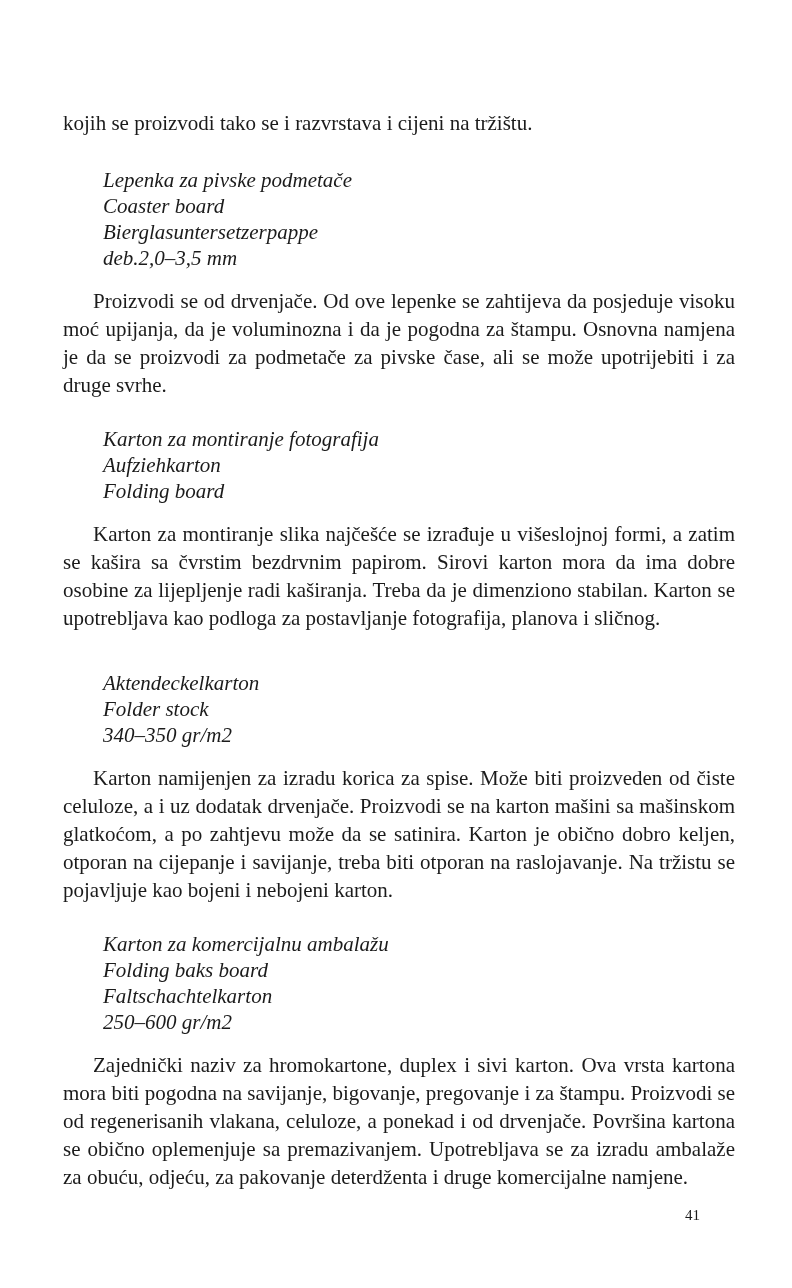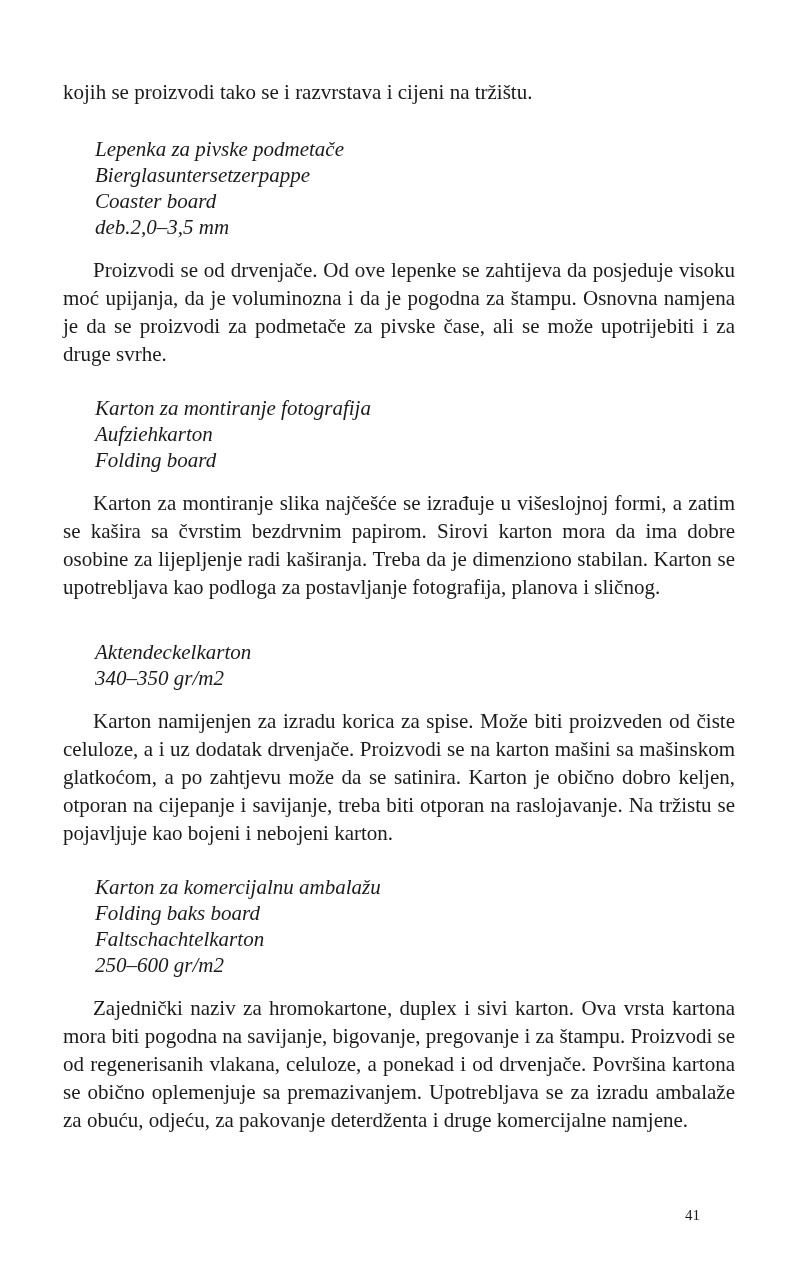--- a/index.html
+++ b/index.html
@@ -10,38 +10,38 @@
   .page {
     position: relative;
     width: 792px;
     height: 1288px;
     background: #ffffff;
     font-family: "Liberation Serif", "DejaVu Serif", serif;
     color: #1b1b1b;
     overflow: hidden;
   }
   .content {
-    padding: 78px 57px 0 63px;
+    padding: 109px 57px 0 63px;
   }
   .intro {
     font-size: 21px;
     line-height: 28px;
     margin: 0 0 30px 0;
   }
   .section {
     margin: 0;
   }
   .section.gap-large {
     margin-top: 38px;
   }
   .section-heading {
     font-style: italic;
     font-size: 21px;
     line-height: 26px;
-    margin: 0 0 15px 32px;
+    margin: 0 0 15px 40px;
   }
   .section-heading div {
     min-height: 26px;
   }
   .section-body {
     font-size: 21px;
     line-height: 28px;
     text-align: justify;
     text-indent: 30px;
     margin: 16px 0 27px 0;
@@ -57,39 +57,40 @@
 <body>
 
 <div class="page">
   <div class="content">
 
     <p class="intro">kojih se proizvodi tako se i razvrstava i cijeni na tržištu.</p>
 
     <div class="section">
       <div class="section-heading">
         <div>Lepenka za pivske podmetače</div>
+        <div>Coaster board</div>
         <div>Bierglasuntersetzerpappe</div>
-        <div>Coaster board</div>
         <div>deb.2,0–3,5 mm</div>
       </div>
       <p class="section-body">Proizvodi se od drvenjače. Od ove lepenke se zahtijeva da posjeduje visoku moć upijanja, da je voluminozna i da je pogodna za štampu. Osnovna namjena je da se proizvodi za podmetače za pivske čase, ali se može upotrijebiti i za druge svrhe.</p>
     </div>
 
     <div class="section">
       <div class="section-heading">
         <div>Karton za montiranje fotografija</div>
         <div>Aufziehkarton</div>
         <div>Folding board</div>
       </div>
       <p class="section-body">Karton za montiranje slika najčešće se izrađuje u višeslojnoj formi, a zatim se kašira sa čvrstim bezdrvnim papirom. Sirovi karton mora da ima dobre osobine za lijepljenje radi kaširanja. Treba da je dimenziono stabilan. Karton se upotrebljava kao podloga za postavljanje fotografija, planova i sličnog.</p>
     </div>
 
     <div class="section gap-large">
       <div class="section-heading">
         <div>Aktendeckelkarton</div>
+        <div>Folder stock</div>
         <div>340–350 gr/m2</div>
       </div>
       <p class="section-body">Karton namijenjen za izradu korica za spise. Može biti proizveden od čiste celuloze, a i uz dodatak drvenjače. Proizvodi se na karton mašini sa mašinskom glatkoćom, a po zahtjevu može da se satinira. Karton je obično dobro keljen, otporan na cijepanje i savijanje, treba biti otporan na raslojavanje. Na tržistu se pojavljuje kao bojeni i nebojeni karton.</p>
     </div>
 
     <div class="section">
       <div class="section-heading">
         <div>Karton za komercijalnu ambalažu</div>
         <div>Folding baks board</div>
         <div>Faltschachtelkarton</div>

